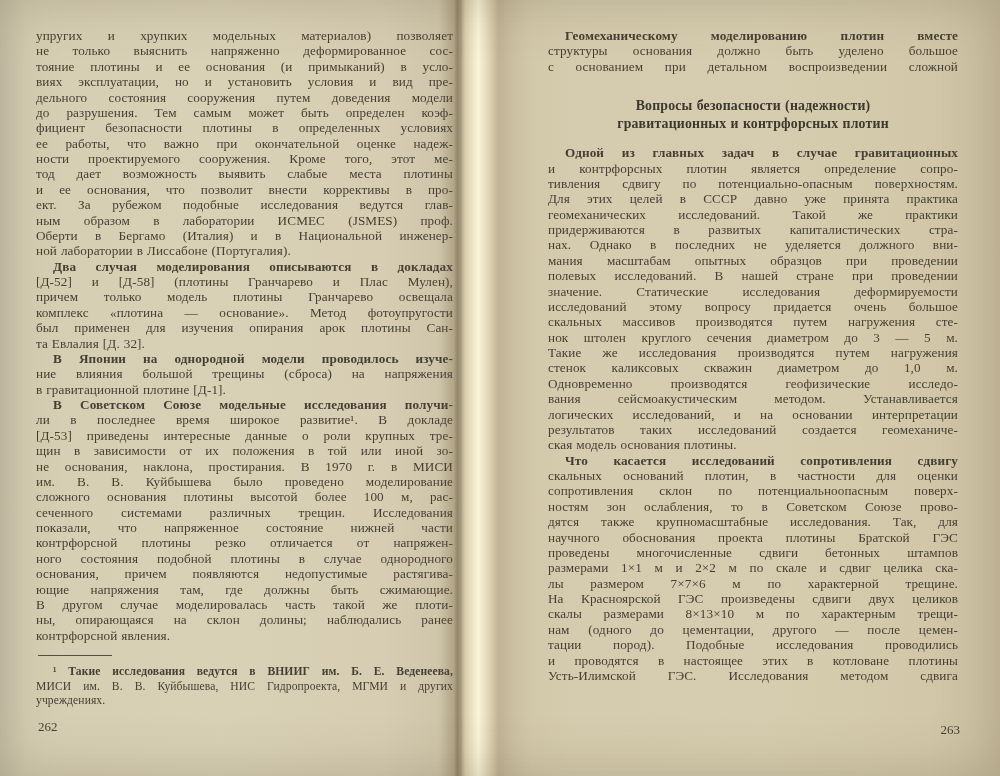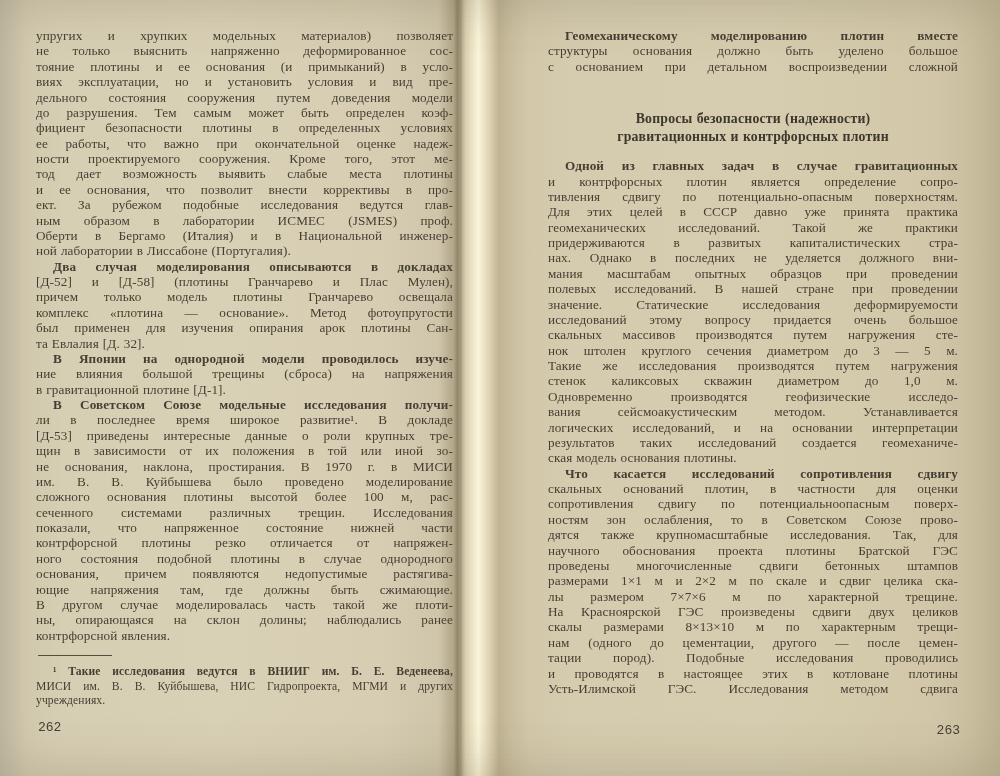--- a/index.html
+++ b/index.html
@@ -32,25 +32,25 @@
       rgba(150,135,100,0) 100%);
   }
   .vignette{position:absolute;inset:0;pointer-events:none;
     box-shadow:inset 0 0 55px rgba(82,70,44,.26);}
   .text-block{position:absolute;font-size:13.2px;line-height:15.38px;letter-spacing:.1px;}
   .page-left  .text-block{left:36px;top:28px;width:417px;}
   .page-right .text-block{left:86px;top:28px;width:410px;}
   .line{text-align:justify;text-align-last:justify;word-spacing:.5px;}
   .line.end{text-align-last:left;}
   .line.ind{text-indent:17px;font-weight:bold;}
-  .block.heading{margin:36px 4px 13px;font-weight:bold;color:#3d382e;}
+  .block.heading{margin:23px 4px 13px;font-weight:bold;color:#3d382e;}
   .block.heading .line{text-align:center;text-align-last:center;font-size:13.8px;line-height:17.5px;letter-spacing:.2px;}
   .rule{width:74px;height:0;border-top:1.5px solid #554e40;margin:12px 0 9px 2px;}
   .block.footnote .line{font-size:11.6px;line-height:14.5px;}
-  .page-number{position:absolute;font-size:13px;color:#464135;font-family:Liberation Mono, monospace;}
+  .page-number{position:absolute;font-size:13px;color:#464135;}
   .page-left  .page-number{left:38px;bottom:41px;}
   .page-right .page-number{right:40px;bottom:38px;}
 </style>
 </head>
 <body>
 
 <div class="scan">
 
   <div class="page page-left">
     <div class="text-block">
@@ -135,21 +135,21 @@
           <div class="line">стенок каликсовых скважин диаметром до 1,0 м.</div>
           <div class="line">Одновременно производятся геофизические исследо-</div>
           <div class="line">вания сейсмоакустическим методом. Устанавливается</div>
           <div class="line">логических исследований, и на основании интерпретации</div>
           <div class="line">результатов таких исследований создается геомеханиче-</div>
           <div class="line end">ская модель основания плотины.</div>
         </div>
         <div class="block body">
           <div class="line ind">Что касается исследований сопротивления сдвигу</div>
           <div class="line">скальных оснований плотин, в частности для оценки</div>
-          <div class="line">сопротивления сдвигу по потенциальноопасным поверх-</div>
+          <div class="line">сопротивления склон по потенциальноопасным поверх-</div>
           <div class="line">ностям зон ослабления, то в Советском Союзе прово-</div>
           <div class="line">дятся также крупномасштабные исследования. Так, для</div>
           <div class="line">научного обоснования проекта плотины Братской ГЭС</div>
           <div class="line">проведены многочисленные сдвиги бетонных штампов</div>
           <div class="line">размерами 1×1 м и 2×2 м по скале и сдвиг целика ска-</div>
           <div class="line">лы размером 7×7×6 м по характерной трещине.</div>
           <div class="line">На Красноярской ГЭС произведены сдвиги двух целиков</div>
           <div class="line">скалы размерами 8×13×10 м по характерным трещи-</div>
           <div class="line">нам (одного до цементации, другого — после цемен-</div>
           <div class="line">тации пород). Подобные исследования проводились</div>

